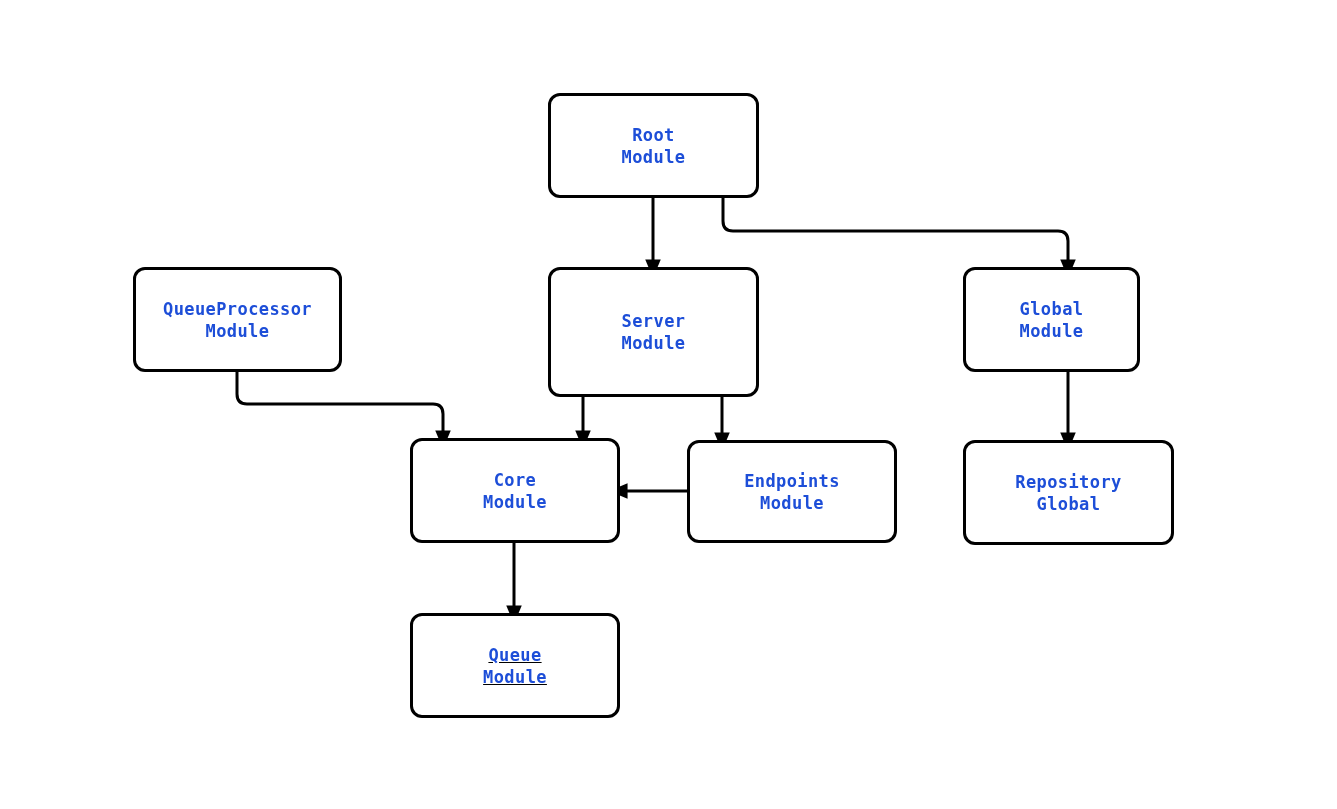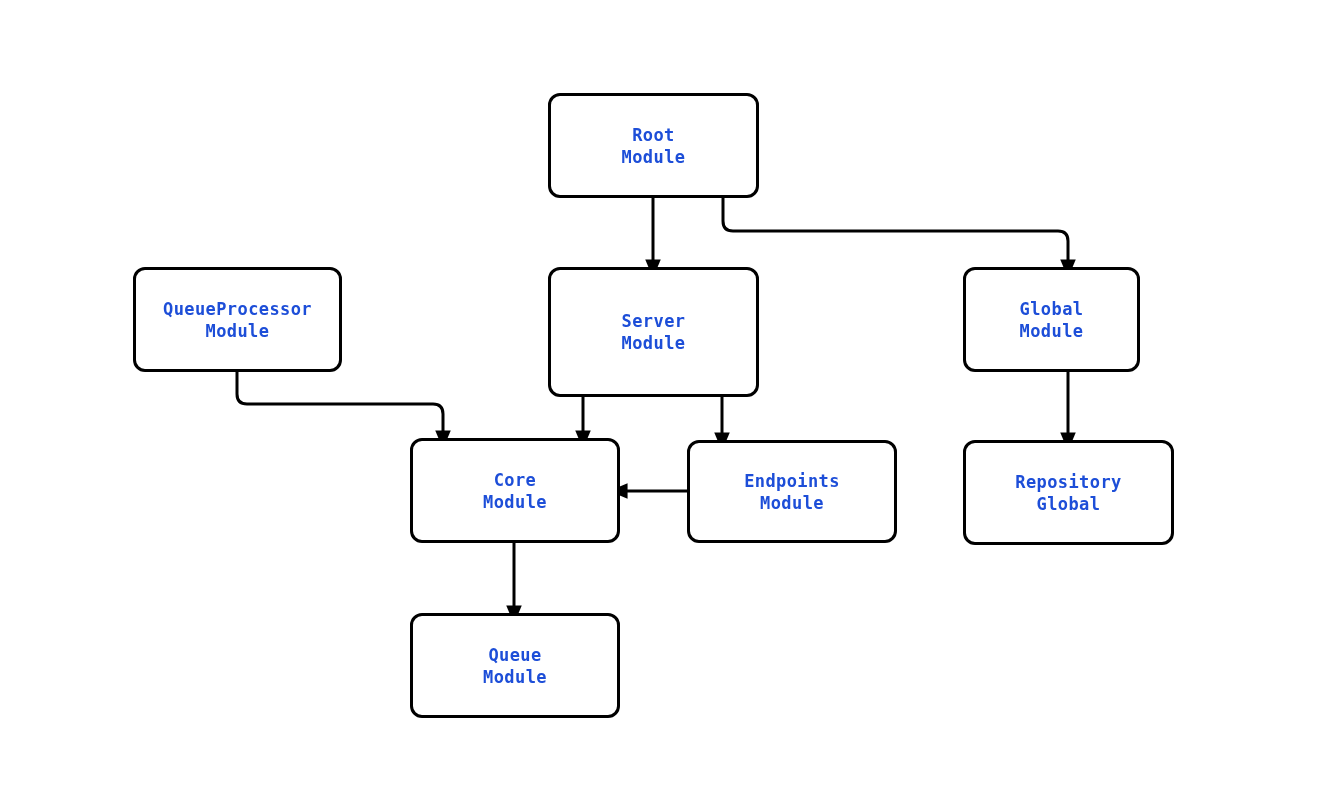--- a/index.html
+++ b/index.html
@@ -99,18 +99,18 @@
   <div class="node" style="left: 687px; top: 440px; width: 210px; height: 103px; border-color: rgb(0, 0, 0); background: rgb(255, 255, 255); align-items: center;">
     <span class="node-label">Endpoints
 Module</span>
   </div>
 
   <div class="node" style="left: 963px; top: 440px; width: 211px; height: 105px; border-color: rgb(0, 0, 0); background: rgb(255, 255, 255);">
     <span class="node-label">Repository
 Global</span>
   </div>
 
-  <div class="node" style="left: 410px; top: 613px; width: 210px; height: 105px; border-color: rgb(0, 0, 0); background: rgb(255, 255, 255);">
+  <div class="node" style="left: 410px; top: 613px; width: 210px; height: 105px; border-color: rgb(0, 0, 0); background: rgb(255, 255, 255); text-decoration: underline;">
     <span class="node-label">Queue
 Module</span>
   </div>
 
 </div>
 
 </body></html>

